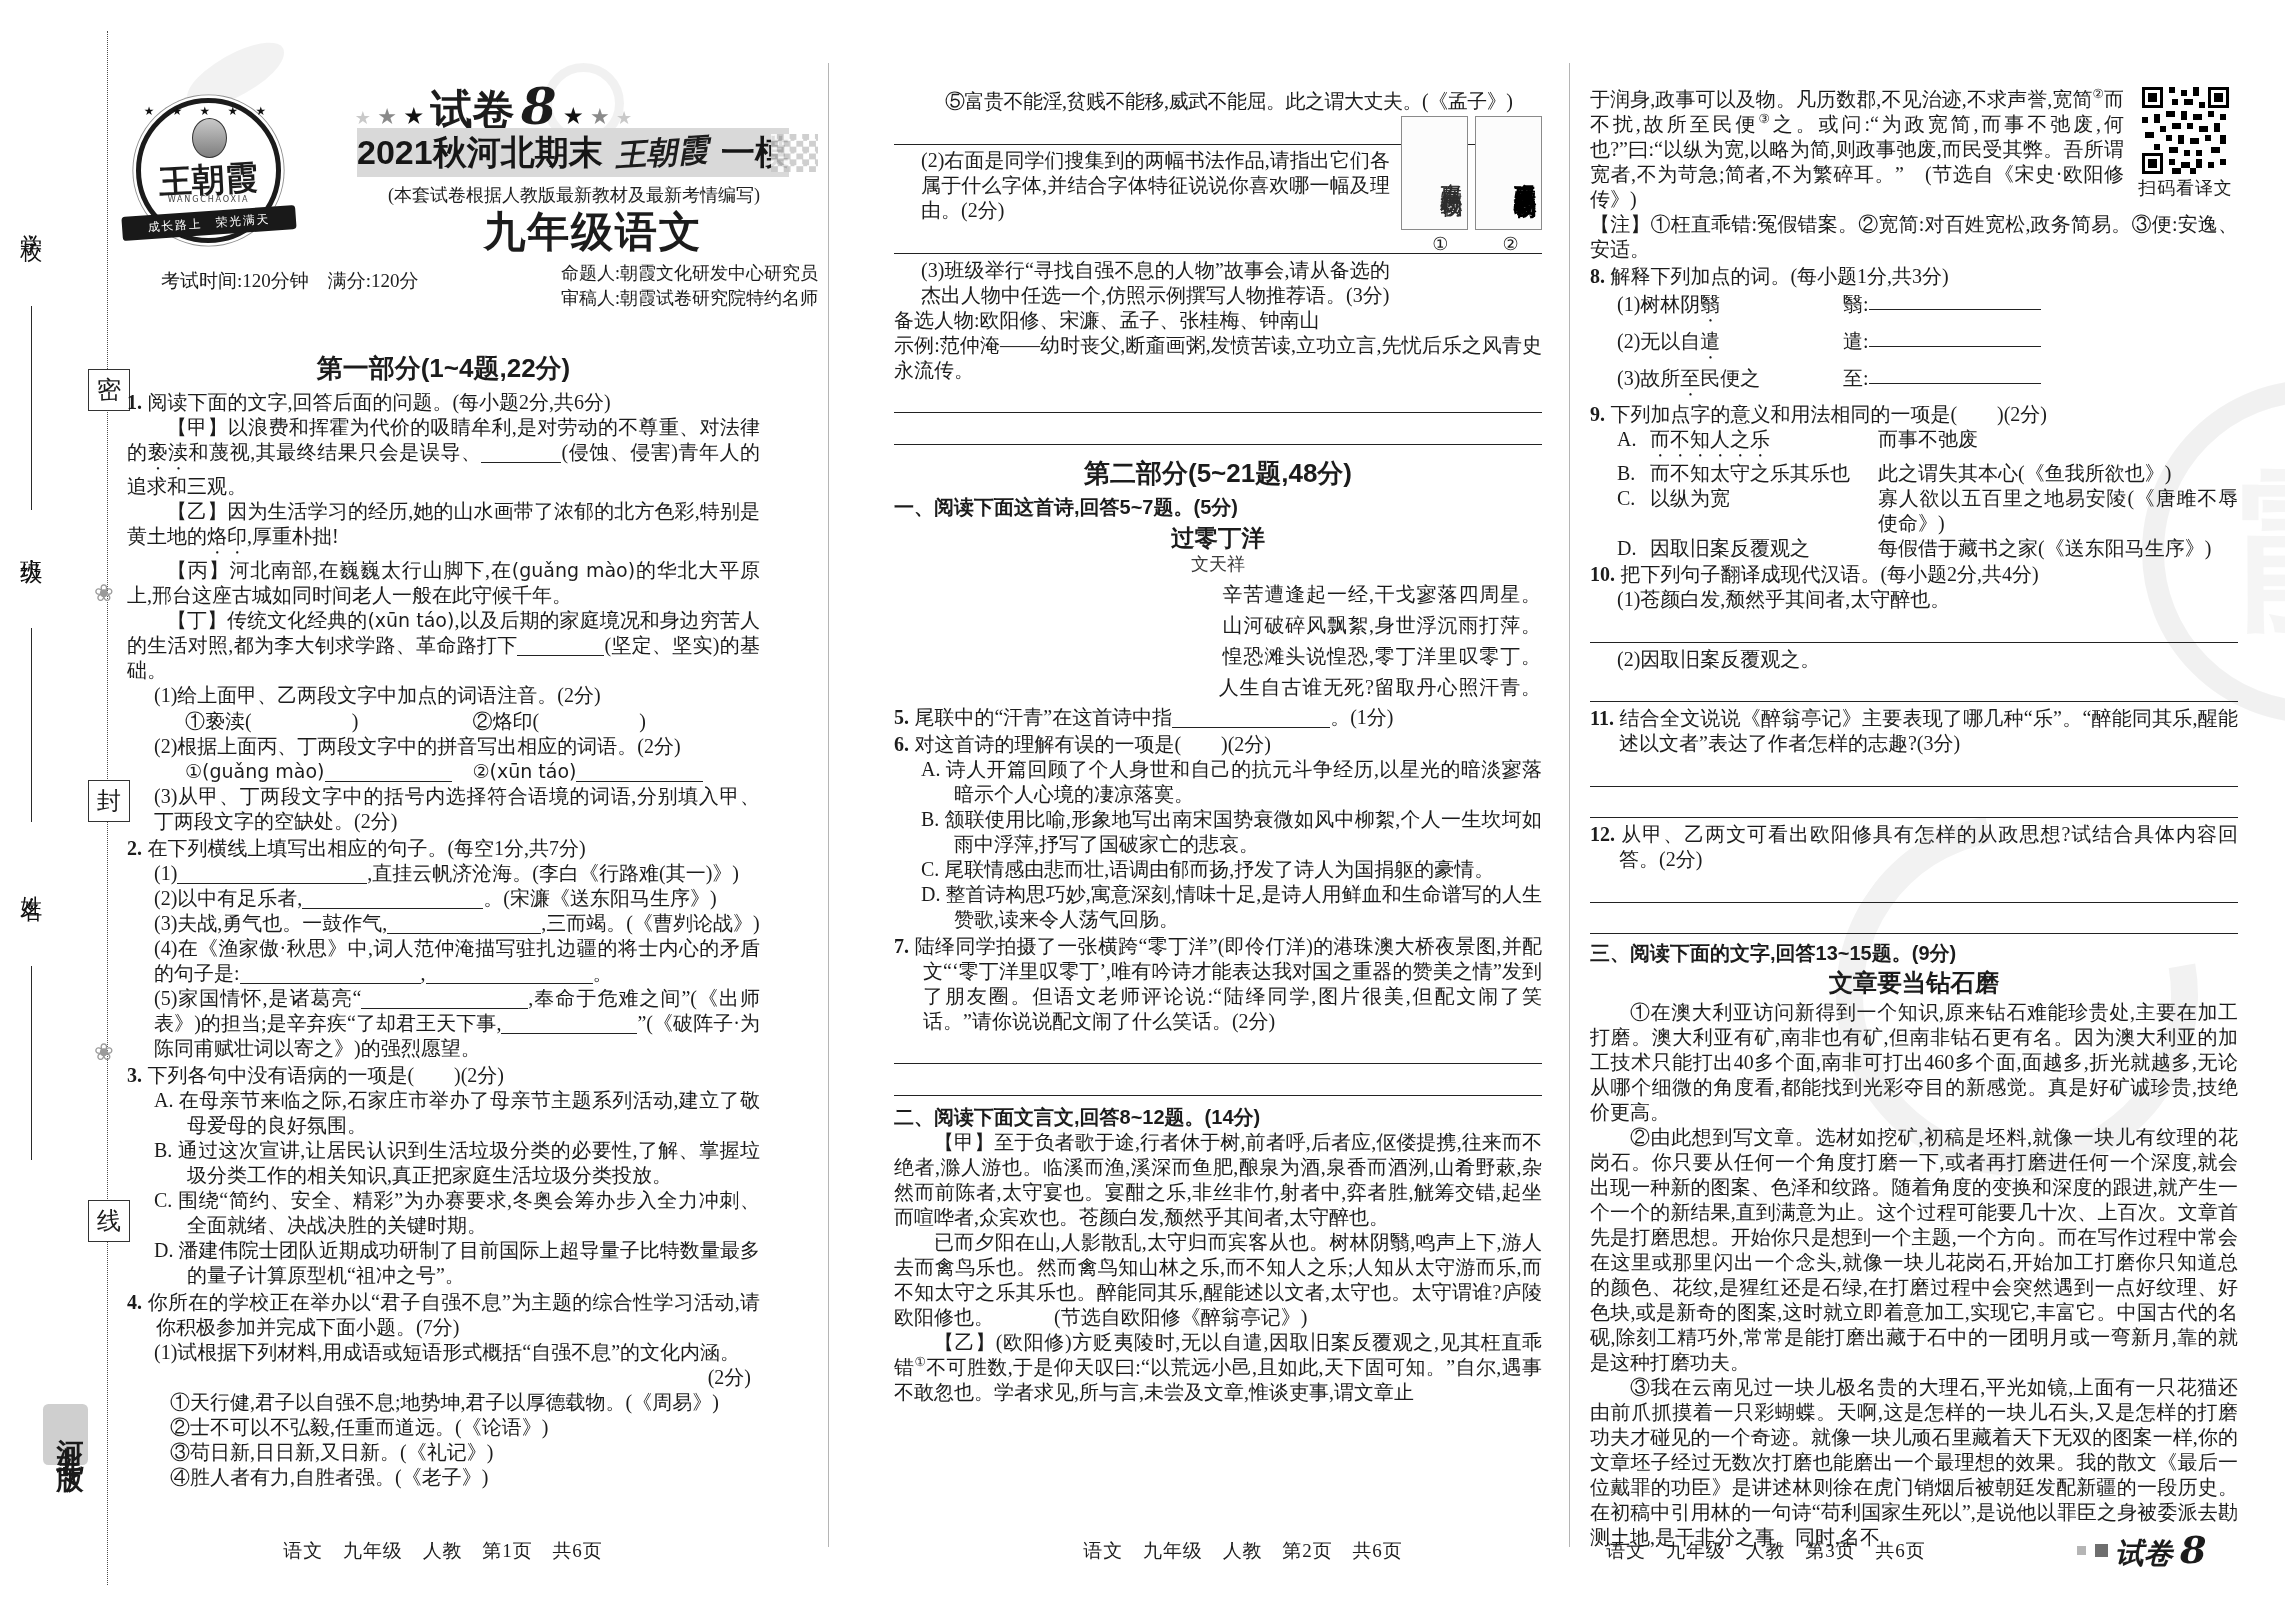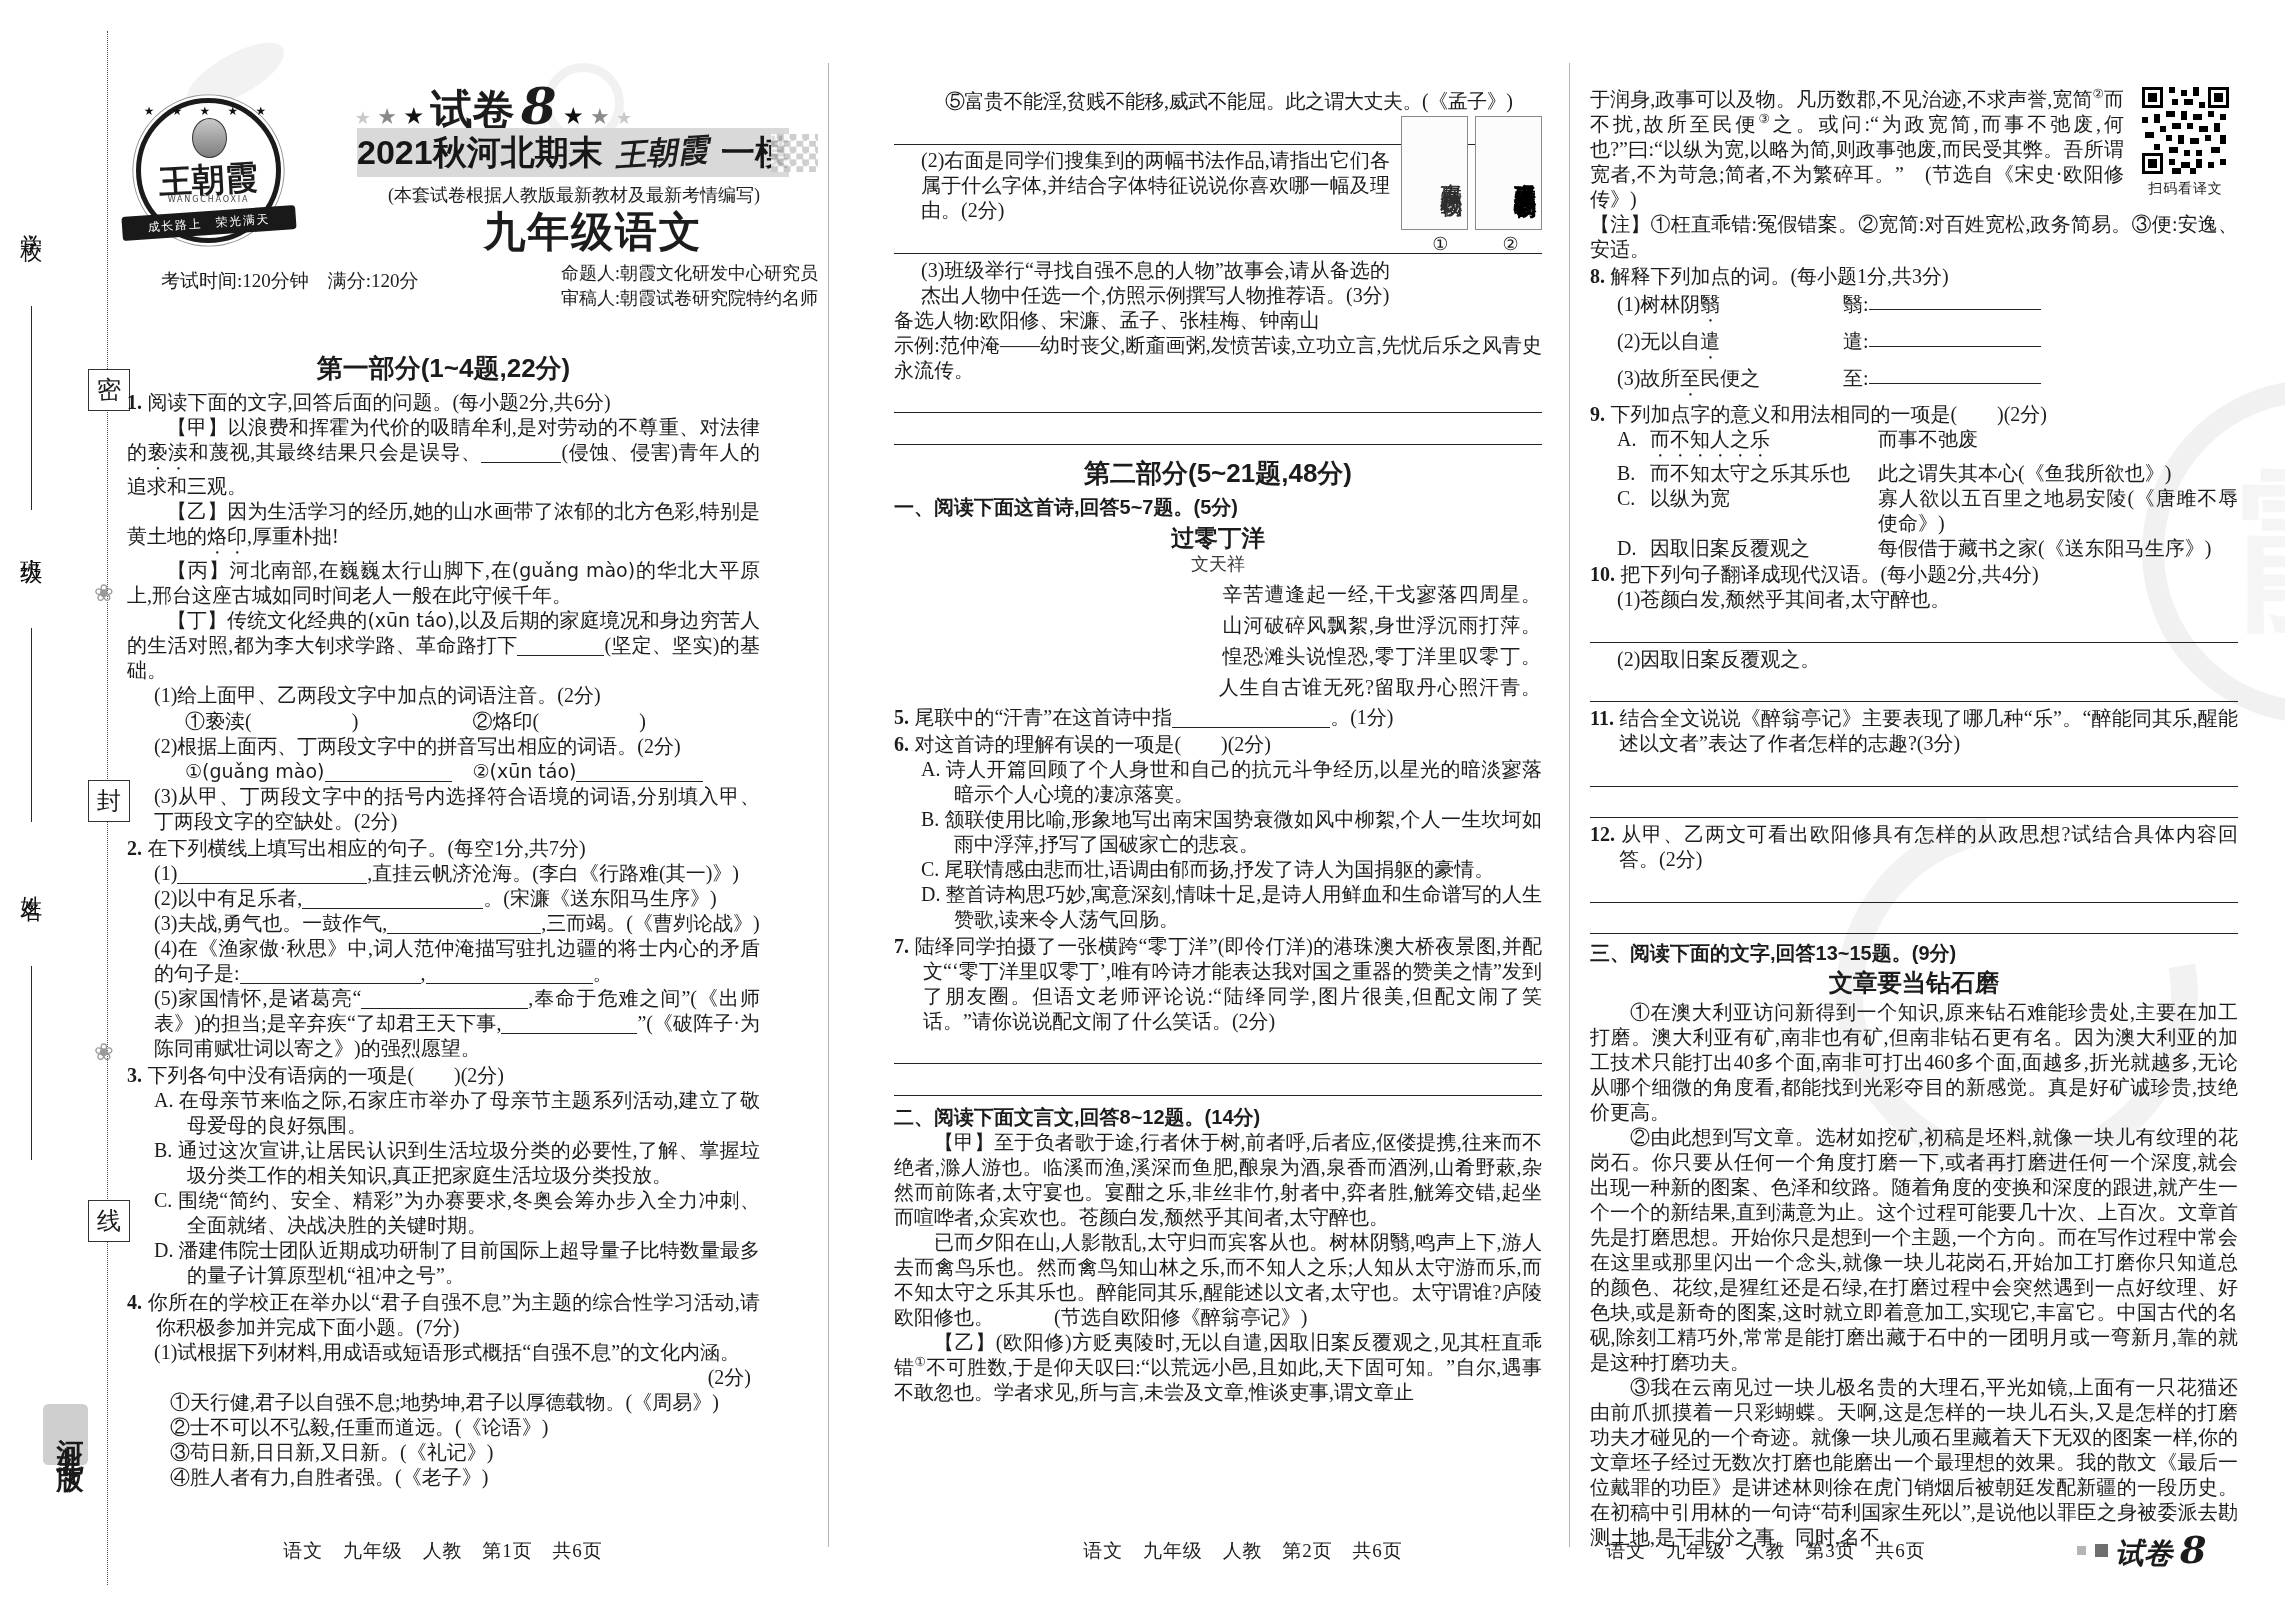--- a/index.html
+++ b/index.html
@@ -74,21 +74,21 @@
           font-size:22px;line-height:30px;padding:3.6px 0.9px;text-align:center;letter-spacing:1.8px;}
   .cal1{font-family:"DejaVu Serif",serif;color:#2e2e2e;}
   .cal2{font-weight:bold;color:#000;}
   .callabels{display:flex;gap:7.2px;justify-content:flex-end;font-size:18px;margin-top:1.8px;}
   .callabels span{width:63px;text-align:center;}
   .poem-t{text-align:center;font-family:"Liberation Sans",sans-serif;font-weight:bold;font-size:23.5px;margin-top:5.4px;}
   .poem-a{text-align:center;font-size:18px;color:#3a3a3a;margin:1.8px 0;}
   .poem-l{text-align:right;line-height:31px;letter-spacing:0.9px;}
   .qrbox{float:right;width:105px;margin:0 0 3.6px 9px;text-align:center;}
   .qrbox svg{display:block;margin:0 auto;}
-  .qrcap{font-size:14px;margin-top:1.8px;letter-spacing:0.9px;}
+  .qrcap{font-size:18px;margin-top:1.8px;letter-spacing:0.9px;}
   .q8row{display:flex;margin-left:27px;line-height:31px;}
   .q8l{flex:0 0 226px;}
   .q9row{display:flex;margin-left:27px;}
   .ol{flex:0 0 33px;}
   .q9l{flex:0 0 228px;}
   .essay-t{text-align:center;font-family:"Liberation Sans",sans-serif;font-weight:bold;font-size:24.4px;margin:3.6px 0 5.4px;}
   .footer{position:absolute;top:1538px;font-size:19px;text-align:center;width:470px;letter-spacing:0.9px;}
   .brandmark{position:absolute;left:2077px;top:1527px;display:flex;align-items:baseline;gap:7.2px;}
   .brandmark .sq{align-self:center;display:inline-block;}
   .brand-t{font-family:"Liberation Sans",sans-serif;font-weight:bold;font-style:italic;font-size:29px;}

